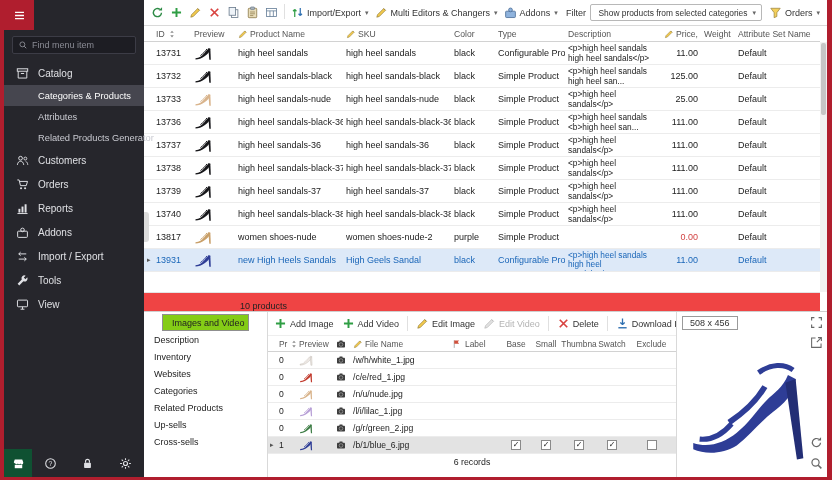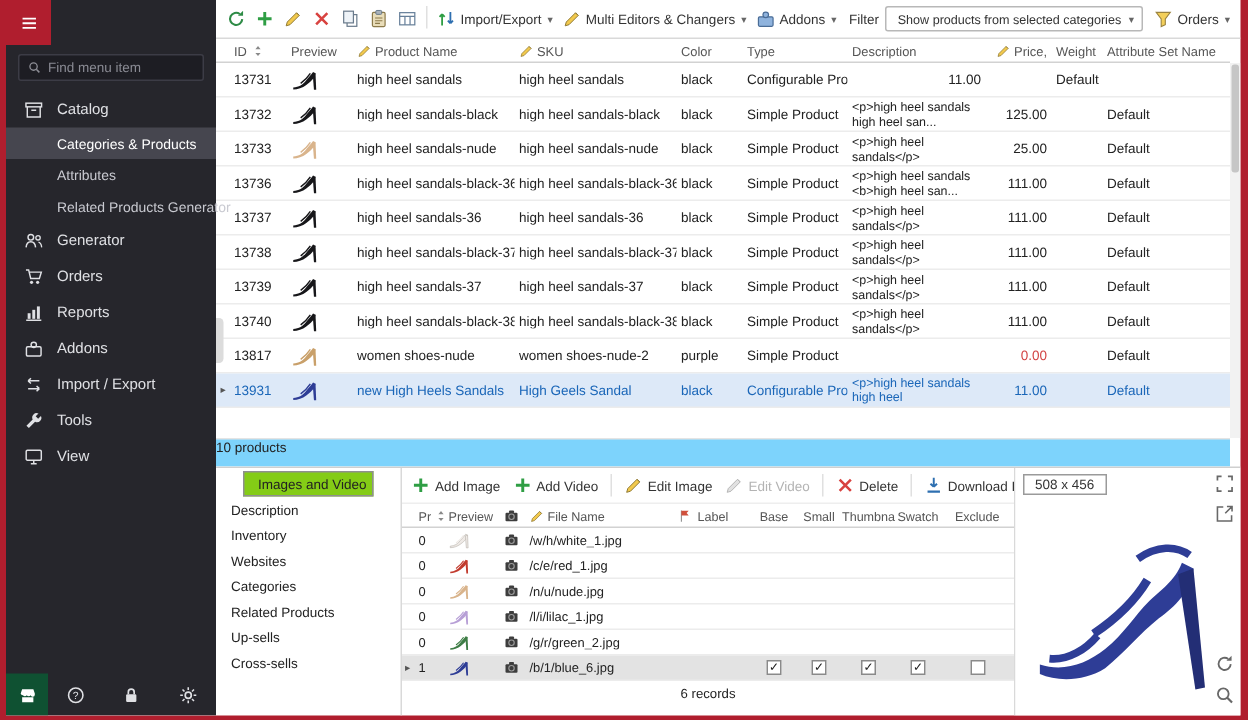--- a/index.html
+++ b/index.html
@@ -46,21 +46,21 @@
         align-items:center;height:23px;border-bottom:1px solid #ececec;font-size:9px;color:#222}
   .prow.hdr{height:16px;font-size:8.6px;color:#555;border-bottom:1px solid #d2d2d2}
   .pcell{padding:0 3px;white-space:nowrap;overflow:hidden;display:flex;align-items:center;gap:2px}
   .pcell.desc{display:block;white-space:normal;font-size:8.3px;line-height:1.18;max-height:21px;padding-top:1px}
   .pcell.num{justify-content:flex-end}
   .prow.sel{background:#dde9f8}
   .prow.sel .pcell{color:#1a66b8}
   .red{color:#d24444}
   .exp{font-size:7px;color:#555}
   .grid-footer{position:absolute;left:0;right:7px;bottom:0;height:19px;border-top:1px solid #e4e4e4;
-               display:flex;align-items:flex-start;font-size:9px;color:#222;background:#7dd3fc}
+               display:flex;align-items:flex-end;font-size:9px;color:#222;padding-left:96px;background:#ef4444}
   .vscroll{position:absolute;top:16px;right:0;bottom:19px;width:7px;background:#f2f2f2}
   .vthumb{position:absolute;top:1px;left:1px;right:1px;height:72px;background:#c6c6c6;border-radius:2px}
   .splitter{position:absolute;left:0;top:186px;width:5px;height:30px;background:#dcdcdc;border-radius:0 3px 3px 0;cursor:pointer}
   
   .detail{flex:1;display:flex;min-height:0}
   .tabs{width:124px;border-right:1px solid #d9d9d9;padding:2px 0;flex:none}
   .tab{height:17px;display:flex;align-items:center;padding:0 9px;font-size:9px;color:#222;cursor:pointer;
        border:1px solid transparent;white-space:nowrap;overflow:hidden}
   .tab.sel{border-color:#8f8f8f;background:#84cc16;margin:0 18px}
   .dmid{flex:1;display:flex;flex-direction:column;min-width:0;border-right:1px solid #d9d9d9}
@@ -126,21 +126,21 @@
         <div class="sb-sub">Related Products Generator</div>
         <div class="sb-item">
           <span class="ic ">
             <svg viewBox="0 0 16 16">
               <circle cx="5.6" cy="5.2" r="2.3" fill="none" stroke="#dfe0e4" stroke-width="1.2"></circle>
               <path d="M1.7 13.4c.3-2.9 1.9-4.5 3.9-4.5s3.6 1.6 3.9 4.5" fill="none" stroke="#dfe0e4" stroke-width="1.2"></path>
               <circle cx="11.5" cy="5.6" r="1.8" fill="none" stroke="#dfe0e4" stroke-width="1.1"></circle>
               <path d="M11.9 9.2c1.7.5 2.4 2 2.6 4.2" fill="none" stroke="#dfe0e4" stroke-width="1.1"></path>
             </svg>
           </span>
-          <span>Generator</span>
+          <span>Customers</span>
         </div>
         <div class="sb-item">
           <span class="ic ">
             <svg viewBox="0 0 16 16">
               <path d="M1.6 2.4h2.2l1.7 7h7.1l1.6-5.2H4.3" fill="none" stroke="#dfe0e4" stroke-width="1.2"></path>
               <circle cx="6.2" cy="12.6" r="1.3" fill="#dfe0e4"></circle>
               <circle cx="11.2" cy="12.6" r="1.3" fill="#dfe0e4"></circle>
             </svg>
           </span>
           <span>Orders</span>
@@ -374,20 +374,21 @@
               <svg width="18" height="18" viewBox="0 0 24 24">
                 <path d="M2 19c5-.2 8.6-2.6 11.4-6.2C15.6 10 17.6 8.4 19.6 5.4L21.8 6.4C21 11 17.4 14 13.6 16.8 10.2 19.3 6 20.8 2 20.8Z" fill="#17171a"></path>
                 <path d="M19.3 7.2 21.8 6.4 22.4 21 20.4 21Z" fill="#17171a"></path>
                 <path d="M8.6 15.4c3.6-2.6 6.4-5.4 8.6-8.8" fill="none" stroke="#17171a" stroke-width="1.3"></path>
               </svg>
             </div>
             <div class="pcell">high heel sandals</div>
             <div class="pcell">high heel sandals</div>
             <div class="pcell">black</div>
             <div class="pcell">Configurable Product</div>
+            <div class="pcell desc">&lt;p&gt;high heel sandals high heel sandals&lt;/p&gt;</div>
             <div class="pcell num">11.00</div>
             <div class="pcell"></div>
             <div class="pcell">Default</div>
           </div>
           <div class="prow">
             <div class="pcell"></div>
             <div class="pcell">13732</div>
             <div class="pcell">
               <svg width="18" height="18" viewBox="0 0 24 24">
                 <path d="M2 19c5-.2 8.6-2.6 11.4-6.2C15.6 10 17.6 8.4 19.6 5.4L21.8 6.4C21 11 17.4 14 13.6 16.8 10.2 19.3 6 20.8 2 20.8Z" fill="#17171a"></path>

